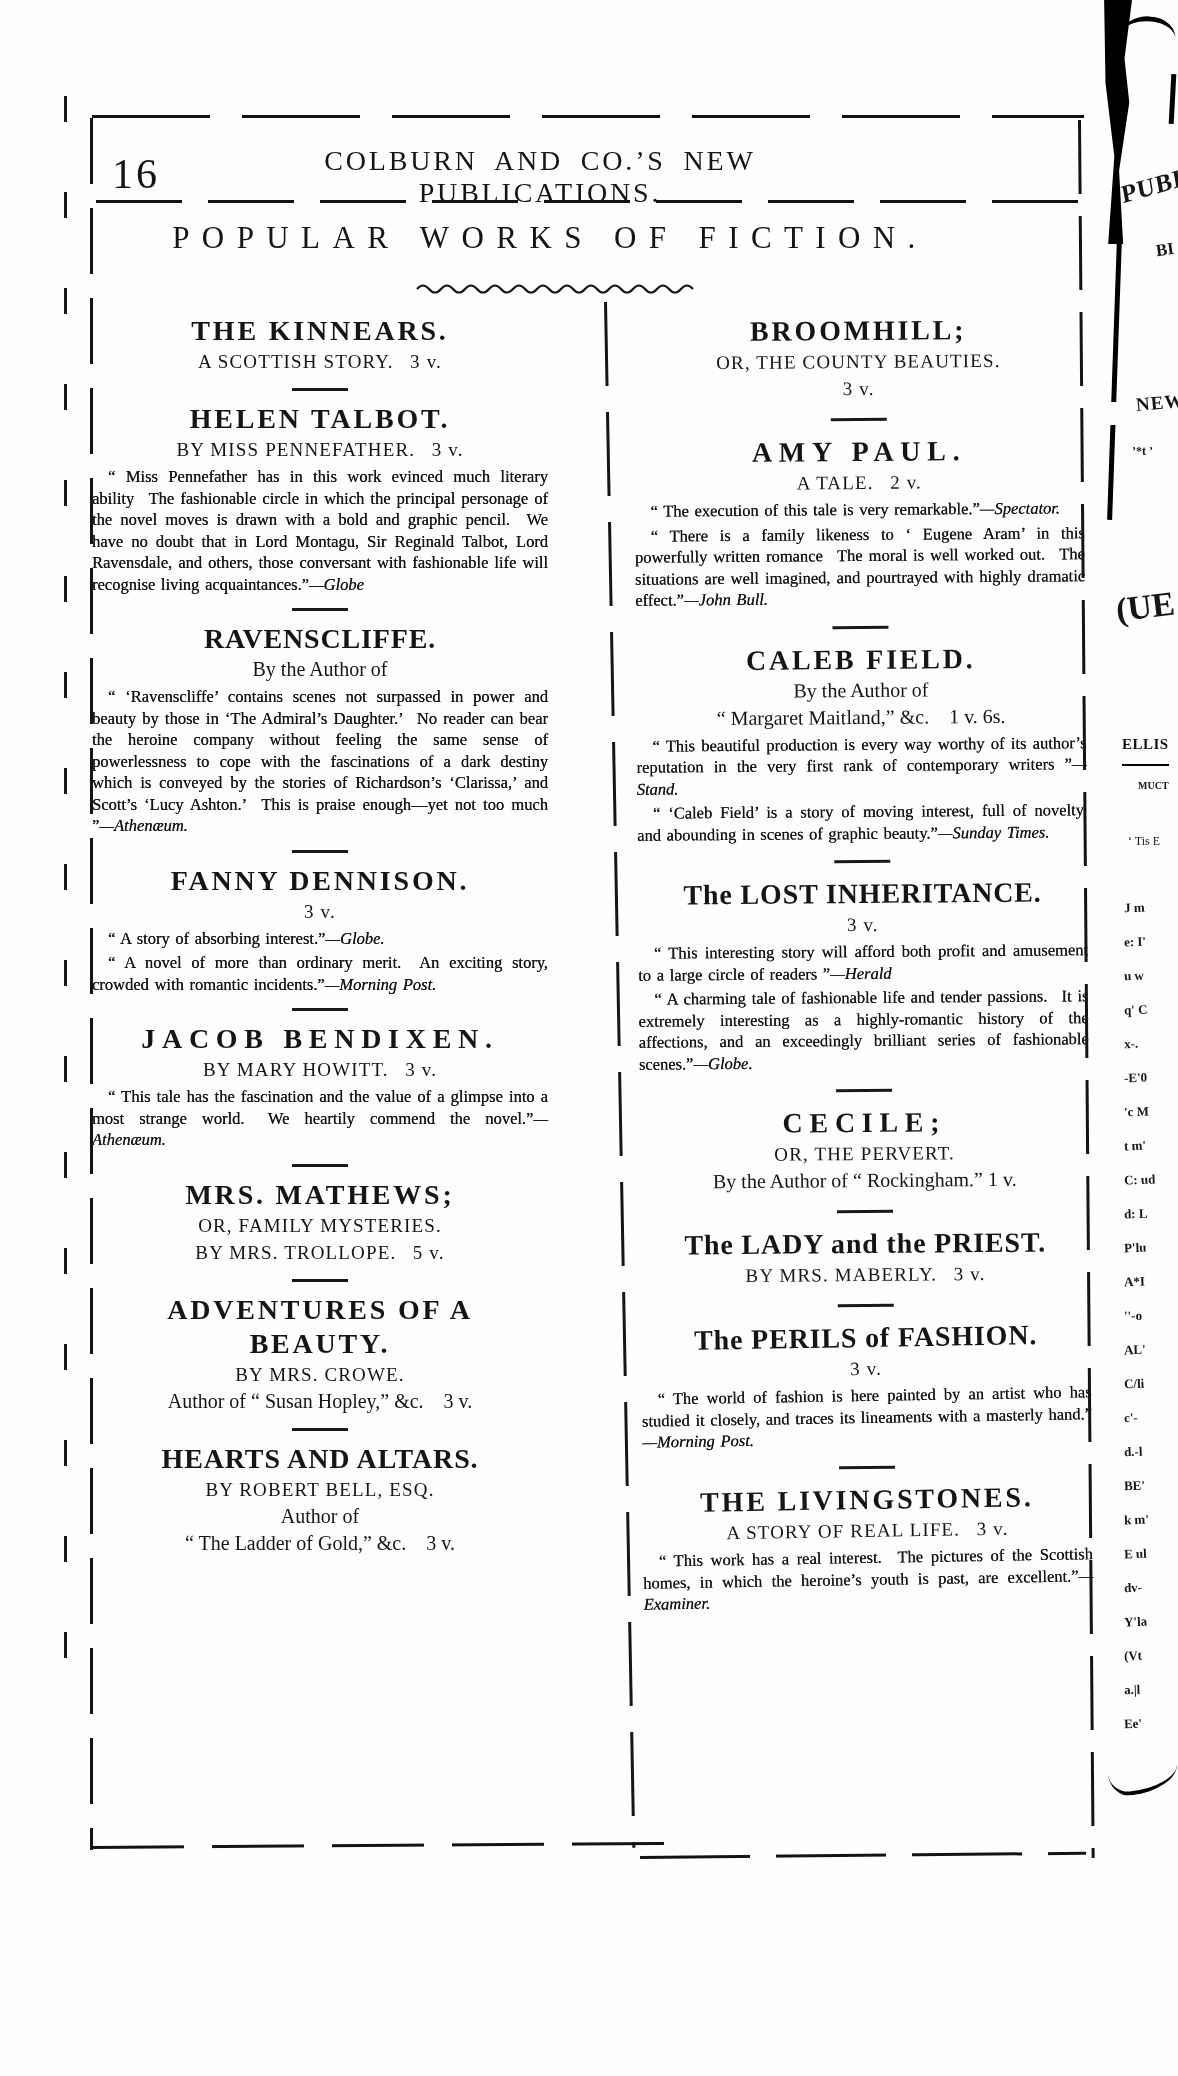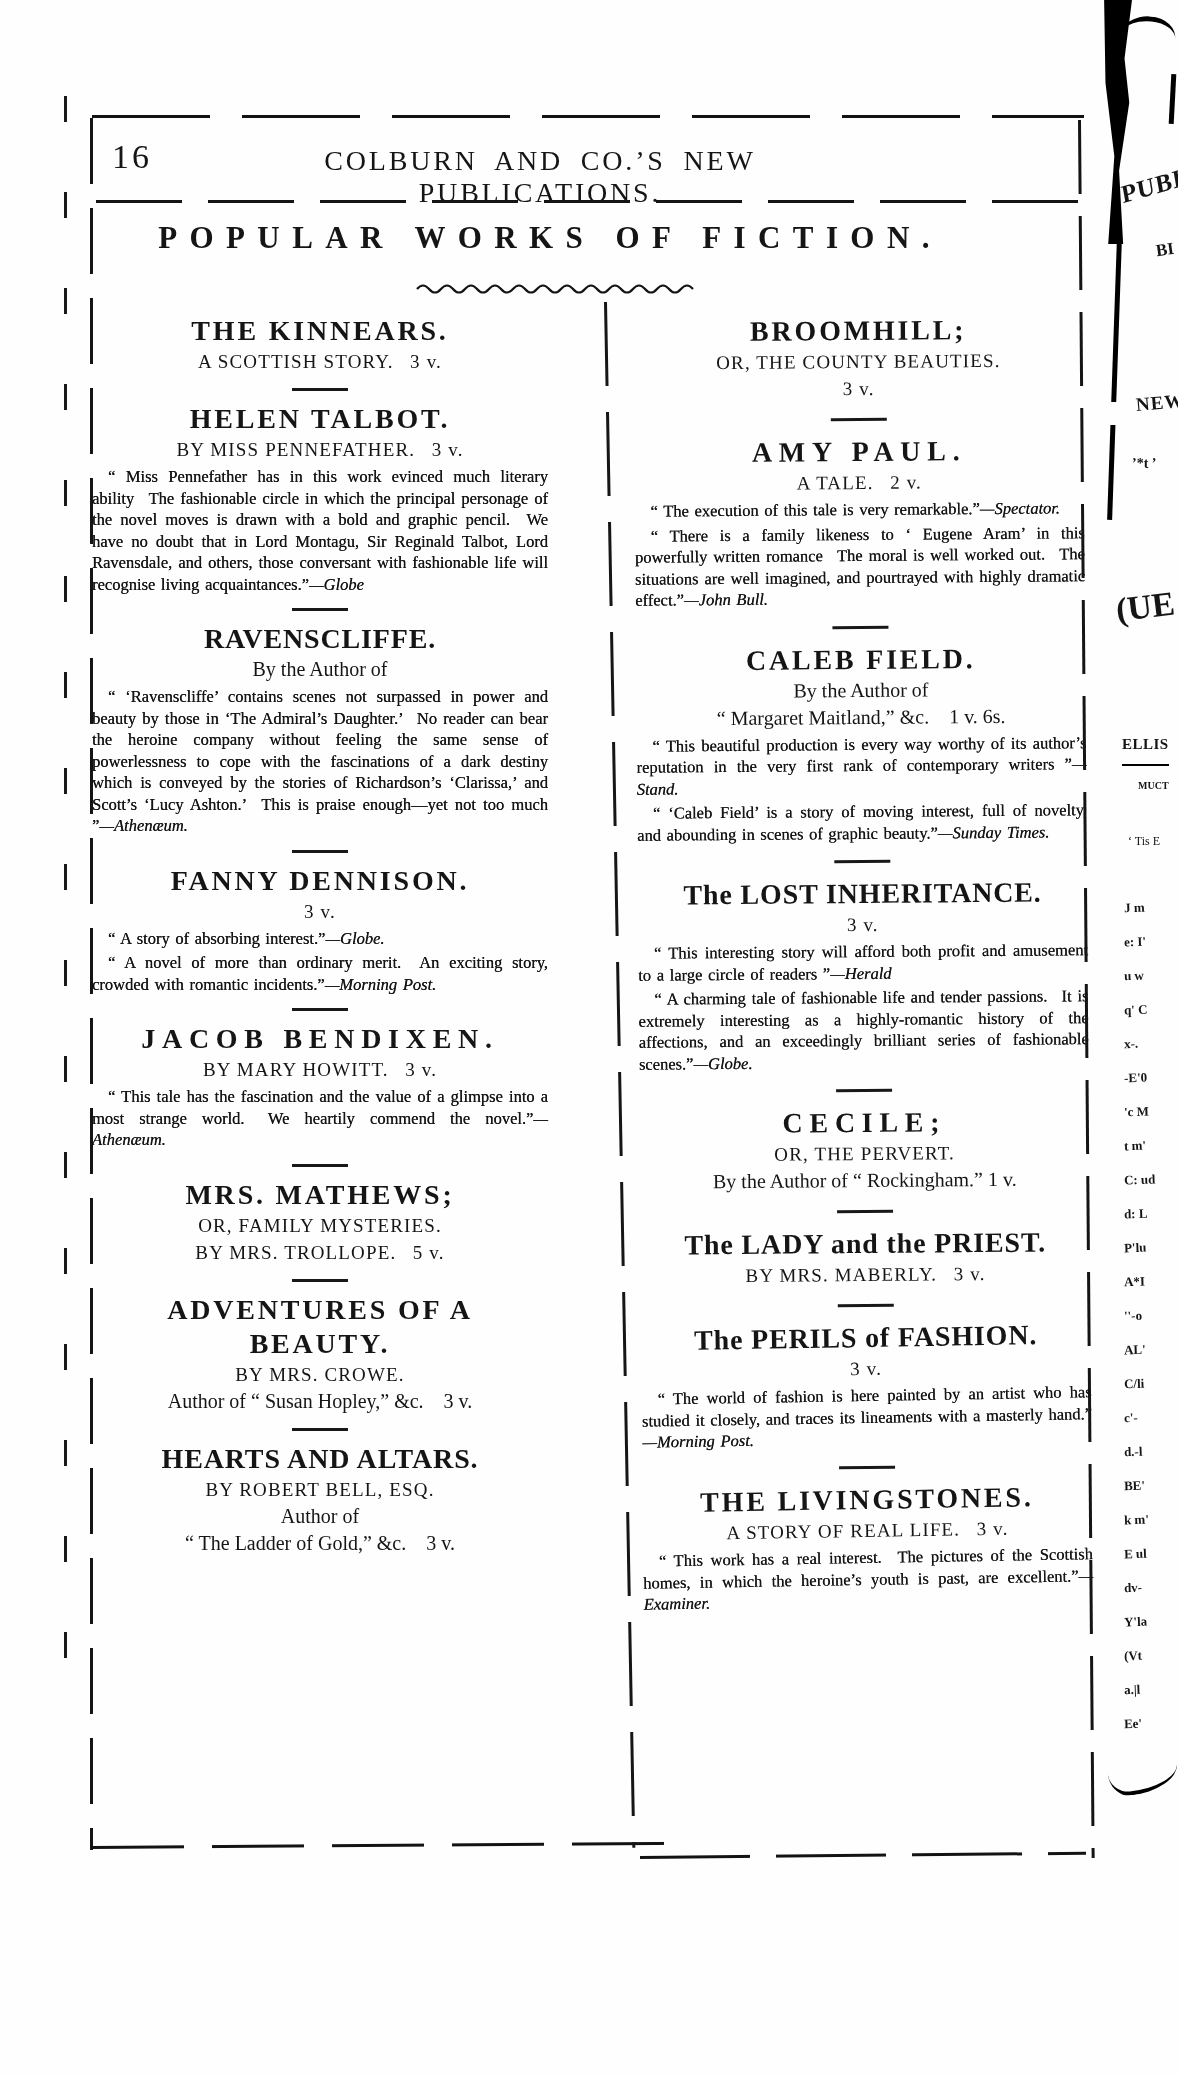--- a/index.html
+++ b/index.html
@@ -20,25 +20,25 @@
     background:repeating-linear-gradient(90deg,#131313 0 110px,transparent 110px 136px);}
   .border-outer-left{left:64px;top:96px;width:3px;height:1590px;
     background:repeating-linear-gradient(180deg,#1a1a1a 0 26px,transparent 26px 96px);}
   .border-left{left:90px;top:118px;width:3px;height:1732px;
     background:repeating-linear-gradient(180deg,#141414 0 66px,transparent 66px 90px);}
   .border-right{left:1078px;top:120px;width:3px;height:1738px;transform:rotate(-0.45deg);transform-origin:50% 0;
     background:repeating-linear-gradient(180deg,#141414 0 74px,transparent 74px 96px);}
   .col-divider{left:604px;top:302px;width:3px;height:1546px;transform:rotate(-1.05deg);transform-origin:50% 0;
     background:repeating-linear-gradient(180deg,#161616 0 84px,transparent 84px 110px);}
   
-  .pagenum{position:absolute;left:112px;top:138px;font-size:34px;letter-spacing:3px;}
+  .pagenum{position:absolute;left:112px;top:150px;font-size:42px;letter-spacing:3px;}
   .phead{position:absolute;left:200px;top:145px;width:680px;text-align:center;
     font-size:28px;letter-spacing:.10em;word-spacing:8px;}
   .section-title{position:absolute;left:80px;top:220px;width:940px;text-align:center;
-    font-size:31px;font-weight:bold;letter-spacing:.40em;}
+    font-size:31px;font-weight:normal;letter-spacing:.40em;}
   .squiggle{position:absolute;left:415px;top:280px;}
   
   .col{position:absolute;top:314px;}
   .col-left{left:92px;width:456px;}
   .col-right{left:633px;width:450px;transform:rotate(-0.45deg);transform-origin:50% 0;}
   .col-right section:nth-of-type(7),
   .col-right section:nth-of-type(8){transform:rotate(-0.5deg);}
   .entry{margin:0 0 7px 0;}
   .col-right .entry{margin-bottom:12px;}
   .t{font-weight:bold;text-align:center;margin:0;font-size:28px;line-height:34px;letter-spacing:.03em;}
@@ -58,21 +58,21 @@
     clip-path:polygon(18% 0,100% 0,78% 24%,92% 42%,62% 70%,74% 100%,30% 100%,48% 64%,22% 34%);}
   .torn-tail{left:22px;top:240px;width:5px;height:280px;transform:rotate(2deg);
     background:linear-gradient(#000 0 58%,transparent 58% 66%,#000 66% 100%);}
   .arc{left:28px;top:16px;width:58px;height:26px;border-top:5px solid #000;
     border-radius:100% 80% 0 0/160% 120% 0 0;transform:rotate(6deg);}
   .tick{left:80px;top:74px;width:5px;height:50px;background:#000;transform:rotate(3deg);}
   .f-publ{left:30px;top:170px;font-size:25px;font-weight:bold;letter-spacing:1px;
     transform:rotate(-16deg) skewX(-6deg);white-space:nowrap;}
   .f-bi{left:66px;top:240px;font-size:17px;font-weight:bold;transform:rotate(-8deg);}
   .f-new{left:46px;top:392px;font-size:19px;font-weight:bold;letter-spacing:1px;transform:rotate(-5deg);}
-  .f-sm1{left:42px;top:444px;font-size:14px;font-weight:bold;white-space:nowrap;margin-top:12px;}
+  .f-sm1{left:42px;top:444px;font-size:12px;font-weight:bold;white-space:nowrap;}
   .f-ue{left:26px;top:588px;font-size:34px;font-weight:bold;transform:rotate(-7deg);white-space:nowrap;}
   .f-ellis{left:32px;top:736px;font-size:15px;font-weight:bold;letter-spacing:.5px;
     border-bottom:2px solid #000;padding-bottom:11px;}
   .f-muct{left:48px;top:780px;font-size:10px;font-weight:bold;}
   .f-tis{left:38px;top:834px;font-size:12px;white-space:nowrap;}
   .em{left:34px;font-size:13px;font-weight:bold;white-space:nowrap;transform:rotate(-2deg);}
   .curl{left:18px;top:1756px;width:70px;height:34px;border-bottom:4px solid #000;
     border-radius:0 0 100% 40%/0 0 100% 90%;transform:rotate(-6deg);}
 </style>
 </head>

